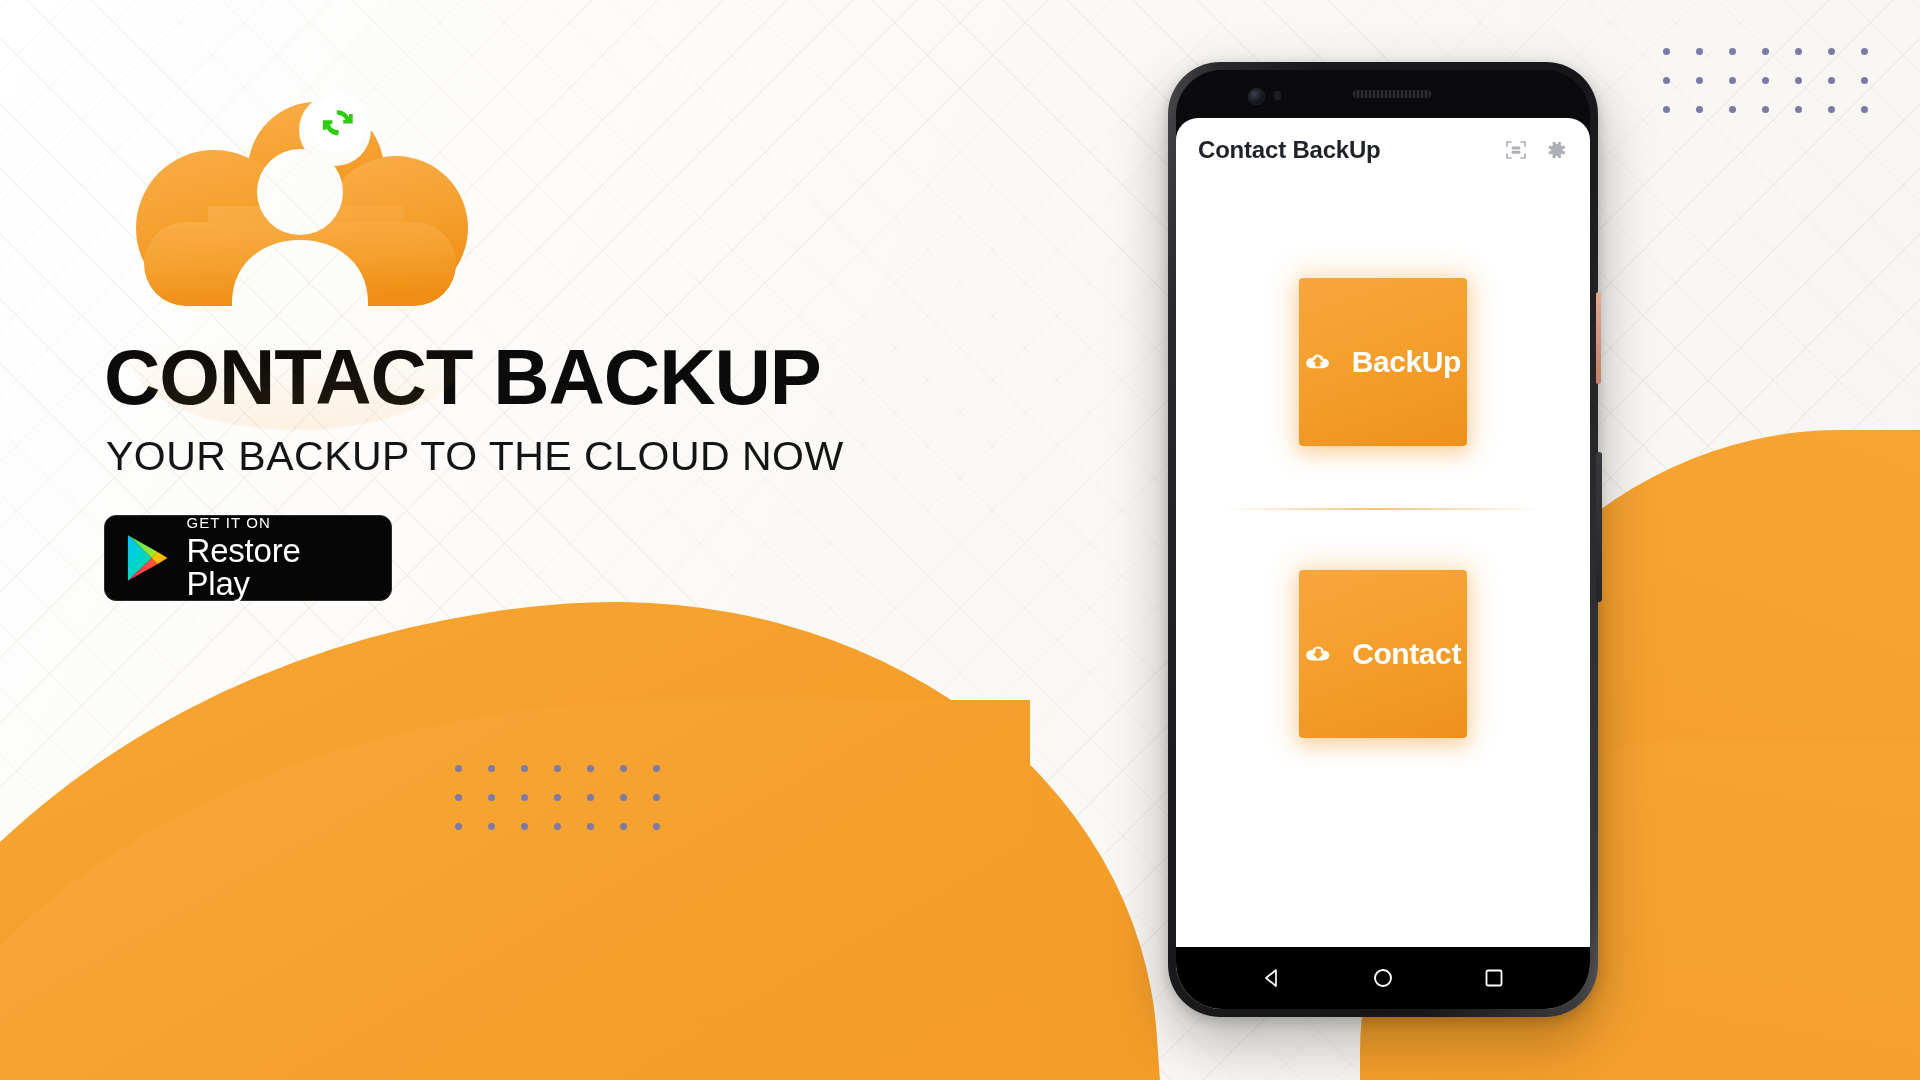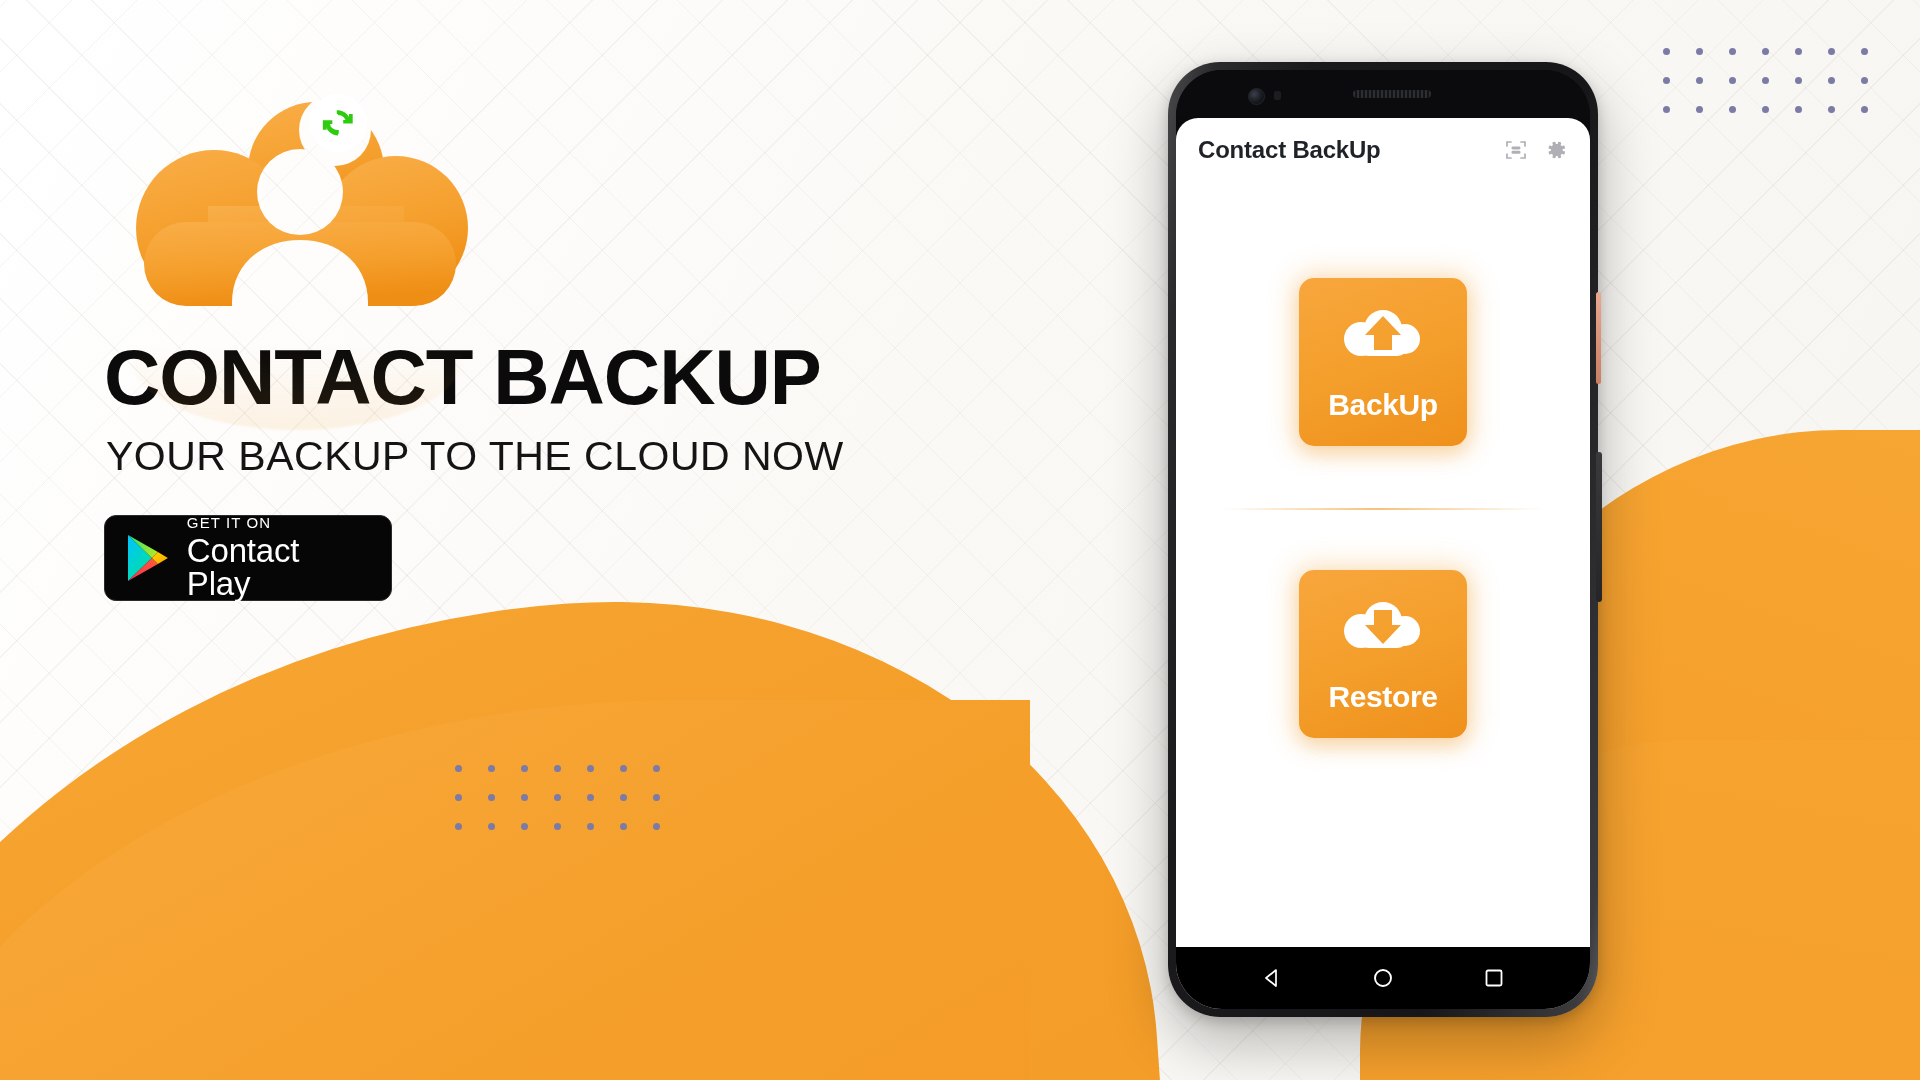--- a/index.html
+++ b/index.html
@@ -272,24 +272,24 @@
   .app-body {
     flex: 1;
     display: flex;
     flex-direction: column;
     align-items: center;
     padding-top: 96px;
   }
   .action-btn {
     width: 168px;
     height: 168px;
-    border-radius: 15px;
+    border-radius: 4px;
     background: linear-gradient(160deg, #f8a63d 0%, #f49f2c 48%, #ef901c 100%);
     display: flex;
-    flex-direction: column;
+    flex-direction: row;
     align-items: center;
     justify-content: center;
     gap: 21px;
     box-shadow: 0 0 26px 6px rgba(246,166,60,.30), 0 8px 18px rgba(230,140,25,.22);
     cursor: pointer;
     border: none;
   }
   .action-label {
     color: #ffffff;
     font-size: 30px;
@@ -455,21 +455,21 @@
             <stop offset="100%" stop-color="#FFA400"></stop>
           </linearGradient>
         </defs>
         <path d="M3 2 L3 48 L27 25 Z" fill="url(#gpBlue)"></path>
         <path d="M3 2 L33 19 L27 25 Z" fill="url(#gpGreen)"></path>
         <path d="M3 48 L33 31 L27 25 Z" fill="url(#gpRed)"></path>
         <path d="M33 19 L43 25 L33 31 L27 25 Z" fill="url(#gpYellow)"></path>
       </svg>
       <span class="gp-text">
         <span class="gp-small">GET IT ON</span>
-        <span class="gp-big">Contact Play</span>
+        <span class="gp-big">Restore Play</span>
       </span>
     </div>
   </div>
 
   <div class="phone">
     <div class="side-btn-power"></div>
     <div class="side-btn-volume"></div>
 
     <div class="phone-inner">
 
@@ -533,21 +533,21 @@
                   <path d="M43 49 L61 30 H52 V15 H34 V30 H25 Z" fill="#000"></path>
                 </mask>
               </defs>
               <g mask="url(#downMask)" fill="#ffffff">
                 <circle cx="43" cy="26" r="19"></circle>
                 <circle cx="21" cy="36" r="17"></circle>
                 <circle cx="65" cy="36" r="15"></circle>
                 <rect x="18" y="30" width="50" height="23" rx="11"></rect>
               </g>
             </svg>
-            <span class="action-label">Restore</span>
+            <span class="action-label">Contact</span>
           </button>
 
         </div>
 
         <div class="nav-bar">
           <span class="nav-btn">
             <svg width="22" height="22" viewBox="0 0 22 22" fill="none" stroke="#ffffff" stroke-width="1.7" stroke-linejoin="round">
               <path d="M15 3 L5 11 L15 19 Z"></path>
             </svg>
           </span>

